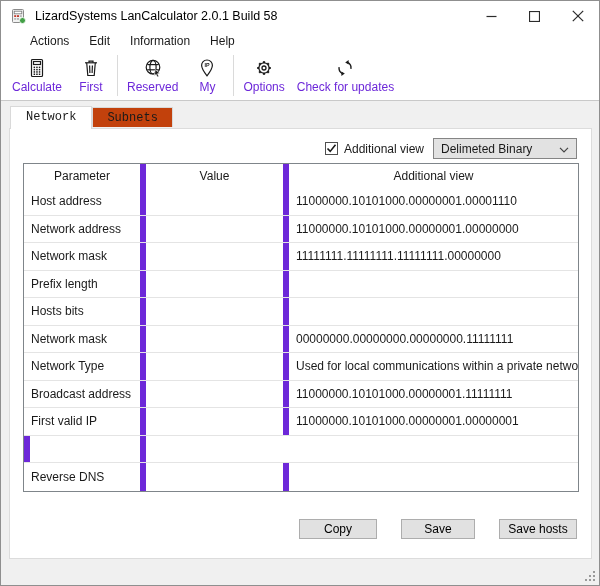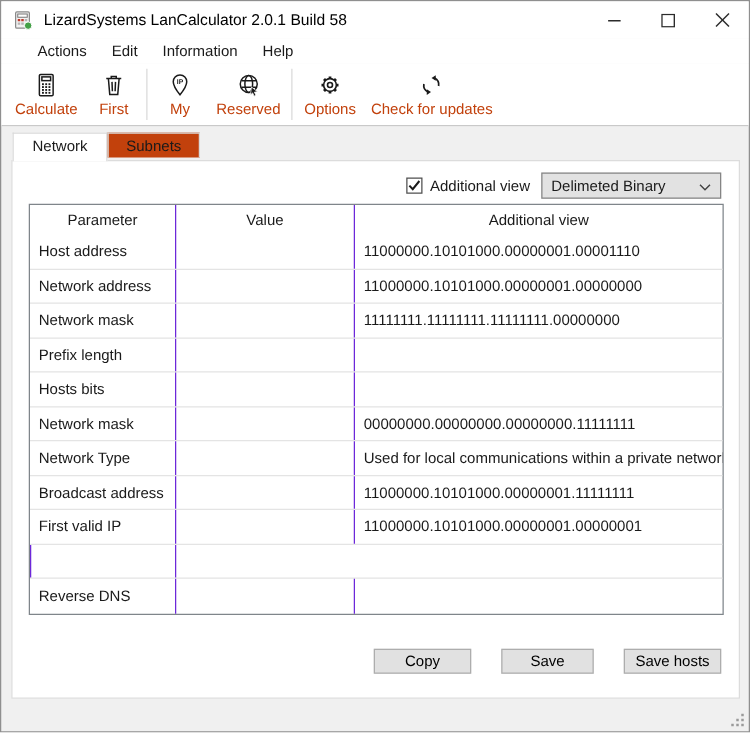--- a/index.html
+++ b/index.html
@@ -34,28 +34,28 @@
   .menu-item:first-child { margin-left:19px; }
 
   
   .toolbar {
     position:absolute; top:50px; left:0; right:0; height:50px;
     background:#fff; border-bottom:1px solid #c9c9c9;
     display:flex; align-items:stretch; padding-left:5px;
   }
   .tool-btn {
     display:flex; flex-direction:column; align-items:center;
-    padding:6px 6px 0; min-width:46px; font-size:12px; color:#c2410c;
+    padding:6px 6px 0; min-width:46px; font-size:12px; color:#6d28d9;
   }
   .tool-btn .icon { height:22px; display:flex; align-items:center; justify-content:center; }
   .tool-btn .tlabel { margin-top:1px; white-space:nowrap; }
   .tool-sep { width:1px; background:#dadada; margin:4px 3px; }
 
   
-  .tabstrip { position:absolute; top:105px; left:9px; height:23px; display:flex; align-items:flex-start; z-index:2; }
+  .tabstrip { position:absolute; top:105px; left:9px; height:23px; display:flex; align-items:center; z-index:2;font-family:Liberation Mono, monospace; }
   .tab { font-size:12px; display:flex; align-items:center; justify-content:center; }
   .tab.active {
     height:23px; background:#fff; border:1px solid #d9d9d9; border-bottom:none;
     padding:0 15px 2px;
   }
   .tab.inactive {
     height:20px; background:#c2410c; border:1px solid #d9d9d9; border-bottom:none;
     padding:0 14px; margin-bottom:1px;
   }
 
@@ -84,21 +84,21 @@
   
   .datatable {
     position:absolute; left:13px; top:34px; width:556px;
     border:1px solid #7f858a; font-size:12px; background:#fff;
   }
   .t-header, .t-row { display:grid; grid-template-columns:116px 143px 1fr; }
   .t-header { height:24px; }
   .t-header .cell { display:flex; align-items:center; justify-content:center; overflow:hidden; white-space:nowrap; }
   .t-row { height:27.5px; }
   .t-row .cell { display:flex; align-items:center; padding-left:7px; padding-right:4px; overflow:hidden; white-space:nowrap; }
-  .cell.c2, .cell.c3 { border-left:1px solid #6d28d9; }
+  .cell.c2, .cell.c3 { border-left:6px solid #6d28d9; }
   .t-row { border-bottom:1px solid #e4e4e4; }
   .t-row:last-child { border-bottom:none; }
 
   
   .footer-btns { position:absolute; right:14px; bottom:19px; display:flex; gap:24px; }
   .btn {
     height:20px; background:#e1e1e1; border:1px solid #adadad;
     font-size:12px; color:#000; display:flex; align-items:center; justify-content:center;
   }
   .btn-copy { width:78px; }
@@ -189,38 +189,38 @@
         </svg>
       </span>
       <span class="tlabel">First</span>
     </div>
 
     <div class="tool-sep"></div>
 
     <div class="tool-btn">
       <span class="icon">
         <svg width="20" height="20" viewBox="0 0 20 20" fill="none" stroke="#1a1a1a" stroke-width="1.2">
-          <path d="M10 2 C6.8 2 4.6 4.4 4.6 7.3 C4.6 11 10 17.8 10 17.8 C10 17.8 15.4 11 15.4 7.3 C15.4 4.4 13.2 2 10 2 Z"></path>
-          <text x="10" y="9.4" text-anchor="middle" font-size="5.4" font-family="Liberation Sans, sans-serif" fill="#1a1a1a" stroke="none" font-weight="bold">IP</text>
-        </svg>
-      </span>
-      <span class="tlabel">My</span>
-    </div>
-
-    <div class="tool-btn">
-      <span class="icon">
-        <svg width="20" height="20" viewBox="0 0 20 20" fill="none" stroke="#1a1a1a" stroke-width="1.2">
           <circle cx="10" cy="9.2" r="6.8"></circle>
           <ellipse cx="10" cy="9.2" rx="3.1" ry="6.8"></ellipse>
           <line x1="4.2" y1="6.6" x2="15.8" y2="6.6"></line>
           <line x1="4.2" y1="11.8" x2="15.8" y2="11.8"></line>
           <path d="M12.2 11.6 L17 15.4 L14.5 15.7 L15.8 18.2 L14.3 18.9 L13.1 16.3 L11.3 18 Z" fill="#1a1a1a" stroke="#fff" stroke-width="0.6"></path>
         </svg>
       </span>
       <span class="tlabel">Reserved</span>
+    </div>
+
+    <div class="tool-btn">
+      <span class="icon">
+        <svg width="20" height="20" viewBox="0 0 20 20" fill="none" stroke="#1a1a1a" stroke-width="1.2">
+          <path d="M10 2 C6.8 2 4.6 4.4 4.6 7.3 C4.6 11 10 17.8 10 17.8 C10 17.8 15.4 11 15.4 7.3 C15.4 4.4 13.2 2 10 2 Z"></path>
+          <text x="10" y="9.4" text-anchor="middle" font-size="5.4" font-family="Liberation Sans, sans-serif" fill="#1a1a1a" stroke="none" font-weight="bold">IP</text>
+        </svg>
+      </span>
+      <span class="tlabel">My</span>
     </div>
 
     <div class="tool-sep"></div>
 
     <div class="tool-btn">
       <span class="icon">
         <svg width="20" height="20" viewBox="0 0 20 20" fill="none" stroke="#1a1a1a">
           <g stroke-width="2.2">
             <line x1="15" y1="10" x2="16.8" y2="10"></line>
             <line x1="13.54" y1="13.54" x2="14.8" y2="14.8"></line>

